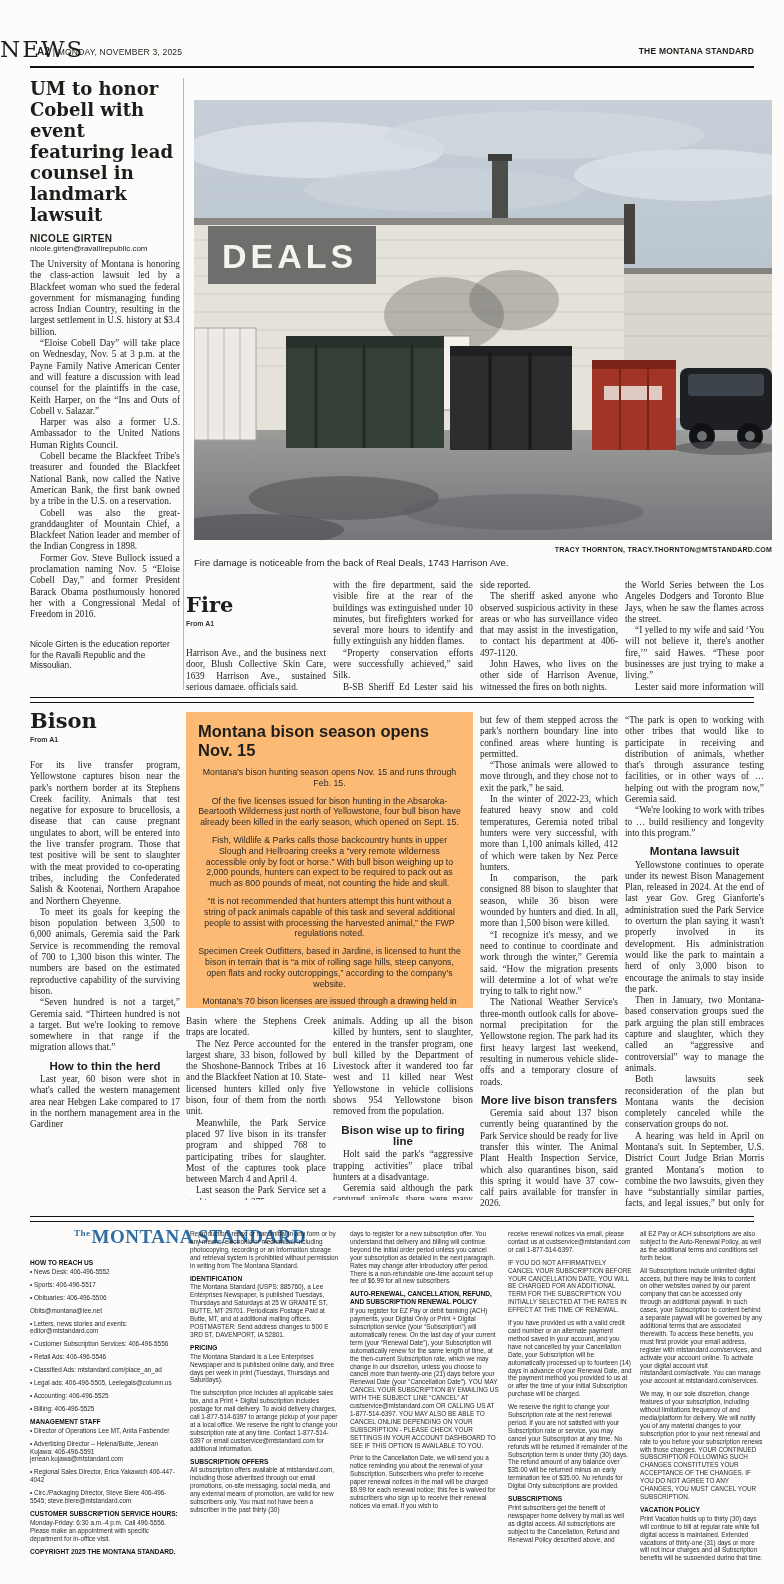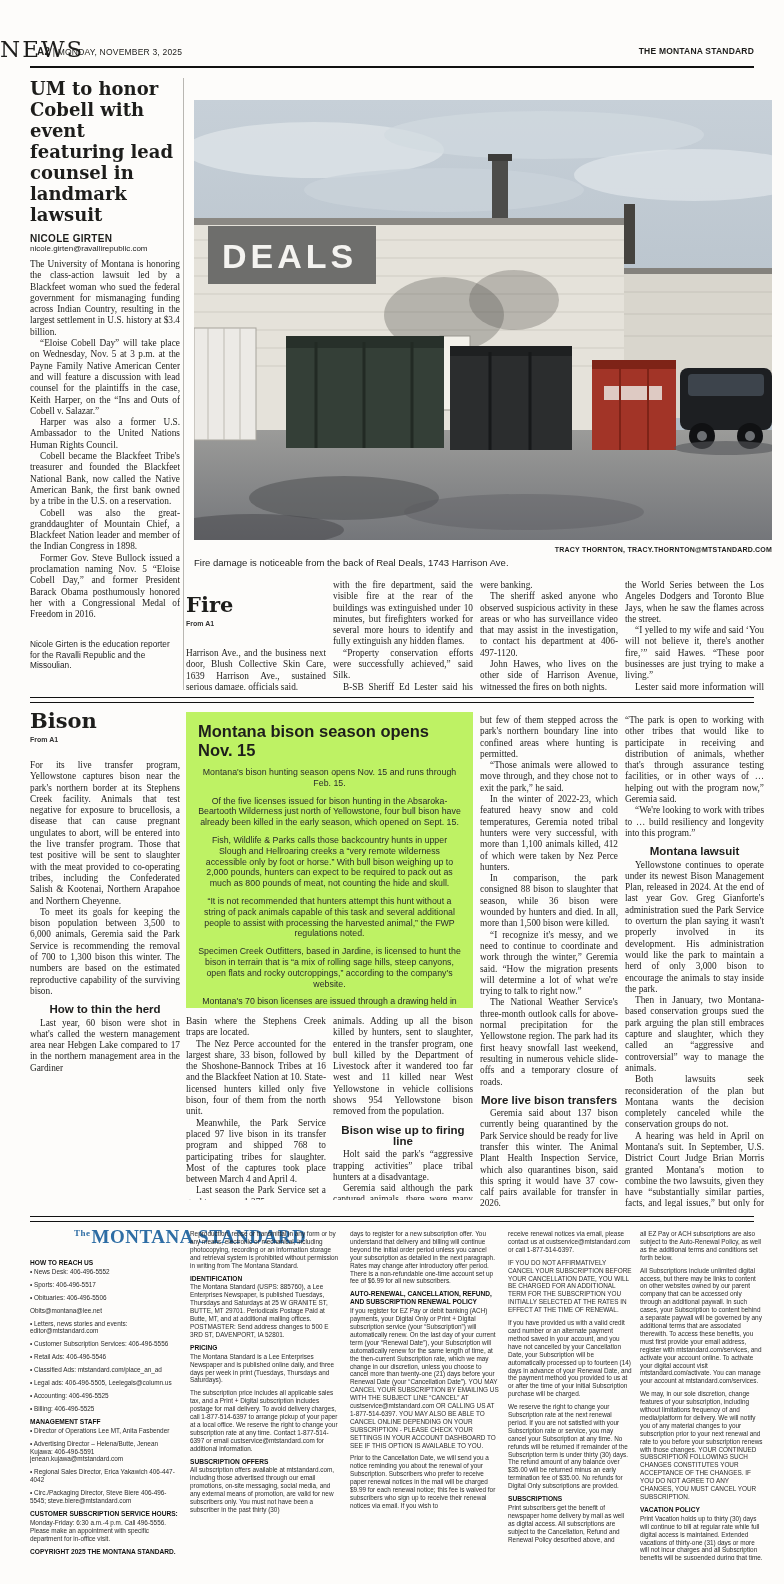--- a/index.html
+++ b/index.html
@@ -24,21 +24,21 @@
   .serif-col p{margin:0;text-indent:10px;}
   .serif-col p:first-child{text-indent:0;}
   .serif-col h4.para-head{font-family:"Liberation Sans",sans-serif;font-weight:700;
        font-size:11.5px;margin:7px 0 2px 0;text-align:center;}
   .tagline{font-family:"Liberation Sans",sans-serif;font-size:8.3px;line-height:10.5px;color:#222;margin-top:10px;}
   
   .credit{font-family:"Liberation Sans",sans-serif;font-weight:700;font-size:7px;
           text-align:right;color:#1d1d1b;letter-spacing:.2px;}
   .caption{font-family:"Liberation Sans",sans-serif;font-size:9.5px;color:#222;}
   
-  .graybox{background:#bef264;padding:10px 12px;box-sizing:border-box;overflow:hidden;}
+  .graybox{background:#fdba74;padding:10px 12px;box-sizing:border-box;overflow:hidden;}
   .graybox h3{font-family:"Liberation Sans",sans-serif;font-weight:700;font-size:16.5px;margin:0 0 7px 0;}
   .graybox .sans-paras p{font-family:"Liberation Sans",sans-serif;font-size:8.8px;
         line-height:10.8px;margin:0 0 7px 0;color:#2b2b2b;text-indent:0;text-align:center;}
   
   .logo{font-family:"Liberation Serif",serif;font-weight:700;color:#2e6da4;font-size:19px;letter-spacing:.5px;white-space:nowrap;margin-left:44px;}
   .logo .the{font-size:9px;vertical-align:super;margin-right:1px;}
   .fine{font-family:"Liberation Sans",sans-serif;font-size:6.4px;line-height:7.9px;color:#2a2a2a;overflow:hidden;}
   .fine p{margin:0 0 5px 0;}
   .fine h4.para-head{font-weight:700;font-size:6.6px;margin:5px 0 1px 0;color:#111;}
 </style>
@@ -170,39 +170,40 @@
 </div>
 <div class="abs serif-col" style="left:186px;top:648px;width:140px;height:42px;">
     <p>Harrison Ave., and the business next door, Blush Collective Skin Care, 1639 Harrison Ave., sustained serious damage, officials said.</p>
   </div>
 <div class="abs serif-col" style="left:333px;top:580px;width:140px;height:110px;">
     <p>with the fire department, said the visible fire at the rear of the buildings was extinguished under 10 minutes, but firefighters worked for several more hours to identify and fully extinguish any hidden flames.</p>
     <p>“Property conservation efforts were successfully achieved,” said Silk.</p>
     <p>B-SB Sheriff Ed Lester said his department, along with the B-SB Fire Department, are investigating the fires. No injuries</p>
   </div>
 <div class="abs serif-col" style="left:480px;top:580px;width:138px;height:112px;">
-    <p>were banking.</p>
+    <p>side reported.</p>
     <p>The sheriff asked anyone who observed suspicious activity in these areas or who has surveillance video that may assist in the investigation, to contact his department at 406-497-1120.</p>
     <p>John Hawes, who lives on the other side of Harrison Avenue, witnessed the fires on both nights.</p>
   </div>
 <div class="abs serif-col" style="left:625px;top:580px;width:139px;height:112px;">
     <p>the World Series between the Los Angeles Dodgers and Toronto Blue Jays, when he saw the flames across the street.</p>
     <p>“I yelled to my wife and said ‘You will not believe it, there's another fire,’” said Hawes. “These poor businesses are just trying to make a living.”</p>
     <p>Lester said more information will be released as it becomes available.</p>
   </div>
 
 <div class="abs dbl" style="left:30px;top:697px;width:724px;"></div>
 
 <div class="abs" style="left:30px;top:708px;width:150px;">
   <h2 class="jump-head">Bison</h2>
   <div class="fromA1">From A1</div>
 </div>
 <div class="abs serif-col" style="left:30px;top:760px;width:150px;height:440px;">
     <p>For its live transfer program, Yellowstone captures bison near the park's northern border at its Stephens Creek facility. Animals that test negative for exposure to brucellosis, a disease that can cause pregnant ungulates to abort, will be entered into the live transfer program. Those that test positive will be sent to slaughter with the meat provided to co-operating tribes, including the Confederated Salish &amp; Kootenai, Northern Arapahoe and Northern Cheyenne.</p>
     <p>To meet its goals for keeping the bison population between 3,500 to 6,000 animals, Geremia said the Park Service is recommending the removal of 700 to 1,300 bison this winter. The numbers are based on the estimated reproductive capability of the surviving bison.</p>
+    <p>“Seven hundred is not a target,” Geremia said. “Thirteen hundred is not a target. But we're looking to remove somewhere in that range if the migration allows that.”</p>
     <h4 class="para-head">How to thin the herd</h4>
     <p>Last year, 60 bison were shot in what's called the western management area near Hebgen Lake compared to 17 in the northern management area in the Gardiner</p>
   </div>
 
 <div class="abs graybox" style="left:186px;top:712px;width:287px;height:296px;">
   <h3>Montana bison season opens Nov. 15</h3>
   <div class="sans-paras">
       <p>Montana's bison hunting season opens Nov. 15 and runs through Feb. 15.</p>
       <p>Of the five licenses issued for bison hunting in the Absaroka-Beartooth Wilderness just north of Yellowstone, four bull bison have already been killed in the early season, which opened on Sept. 15.</p>
       <p>Fish, Wildlife &amp; Parks calls those backcountry hunts in upper Slough and Hellroaring creeks a “very remote wilderness accessible only by foot or horse.” With bull bison weighing up to 2,000 pounds, hunters can expect to be required to pack out as much as 800 pounds of meat, not counting the hide and skull.</p>
@@ -223,21 +224,21 @@
     <h4 class="para-head">Bison wise up to firing line</h4>
     <p>Holt said the park's “aggressive trapping activities” place tribal hunters at a disadvantage.</p>
     <p>Geremia said although the park captured animals, there were many more that were free to roam</p>
   </div>
 <div class="abs serif-col" style="left:480px;top:715px;width:138px;height:492px;">
     <p>but few of them stepped across the park's northern boundary line into confined areas where hunting is permitted.</p>
     <p>“Those animals were allowed to move through, and they chose not to exit the park,” he said.</p>
     <p>In the winter of 2022-23, which featured heavy snow and cold temperatures, Geremia noted tribal hunters were very successful, with more than 1,100 animals killed, 412 of which were taken by Nez Perce hunters.</p>
     <p>In comparison, the park consigned 88 bison to slaughter that season, while 36 bison were wounded by hunters and died. In all, more than 1,500 bison were killed.</p>
     <p>“I recognize it's messy, and we need to continue to coordinate and work through the winter,” Geremia said. “How the migration presents will determine a lot of what we're trying to talk to right now.”</p>
-    <p>The National Weather Service's three-month outlook calls for above-normal precipitation for the Yellowstone region. The park had its first heavy snowfall last weekend, resulting in numerous vehicle slide-offs and a temporary closure of roads.</p>
+    <p>The National Weather Service's three-month outlook calls for above-normal precipitation for the Yellowstone region. The park had its first heavy largest last weekend, resulting in numerous vehicle slide-offs and a temporary closure of roads.</p>
     <h4 class="para-head">More live bison transfers</h4>
     <p>Geremia said about 137 bison currently being quarantined by the Park Service should be ready for live transfer this winter. The Animal Plant Health Inspection Service, which also quarantines bison, said this spring it would have 37 cow-calf pairs available for transfer in 2026.</p>
   </div>
 <div class="abs serif-col" style="left:625px;top:715px;width:139px;height:492px;">
     <p>“The park is open to working with other tribes that would like to participate in receiving and distribution of animals, whether that's through assurance testing facilities, or in other ways of … helping out with the program now,” Geremia said.</p>
     <p>“We're looking to work with tribes to … build resiliency and longevity into this program.”</p>
     <h4 class="para-head">Montana lawsuit</h4>
     <p>Yellowstone continues to operate under its newest Bison Management Plan, released in 2024. At the end of last year Gov. Greg Gianforte's administration sued the Park Service to overturn the plan saying it wasn't properly involved in its development. His administration would like the park to maintain a herd of only 3,000 bison to encourage the animals to stay inside the park.</p>
     <p>Then in January, two Montana-based conservation groups sued the park arguing the plan still embraces capture and slaughter, which they called an “aggressive and controversial” way to manage the animals.</p>
     <p>Both lawsuits seek reconsideration of the plan but Montana wants the decision completely canceled while the conservation groups do not.</p>

